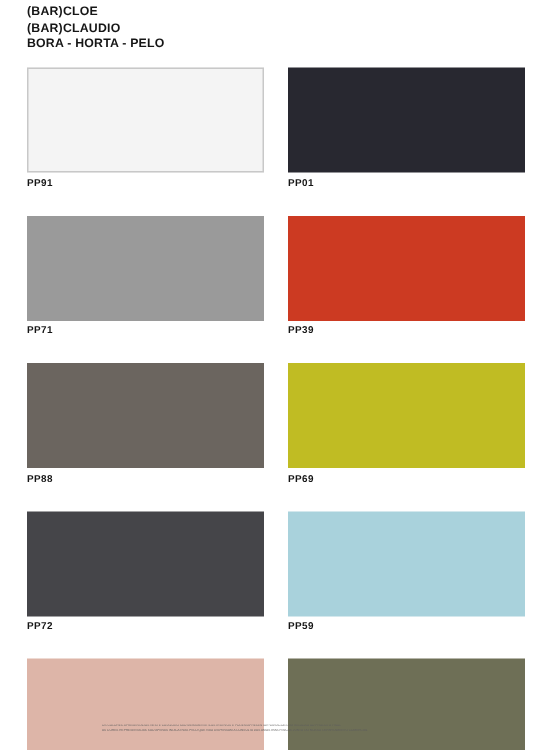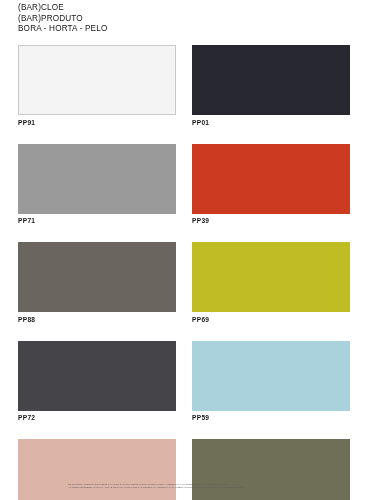--- a/index.html
+++ b/index.html
@@ -24,21 +24,21 @@
 
   
   .header {
     position: absolute;
     left: 18px;
     top: 3px;
     width: 330px;
   }
   .header-line {
     font-size: 8.2px;
-    font-weight: normal;
+    font-weight: bold;
     color: #161616;
     line-height: 10.7px;
     letter-spacing: 0.15px;
     white-space: nowrap;
   }
 
   
   .grid {
     position: absolute;
     left: 18px;
@@ -88,21 +88,21 @@
     transform-origin: left top;
   }
 </style>
 </head>
 <body>
 
 <div class="page">
 
   <div class="header">
     <div class="header-line">(BAR)CLOE</div>
-    <div class="header-line">(BAR)PRODUTO</div>
+    <div class="header-line">(BAR)CLAUDIO</div>
     <div class="header-line">BORA - HORTA - PELO</div>
   </div>
 
   <div class="grid">
 
     <div class="row">
       <div class="cell">
         <div class="swatch bordered" style="background-color: rgb(244, 244, 244);"></div>
         <div class="swatch-label">PP91</div>
       </div>

